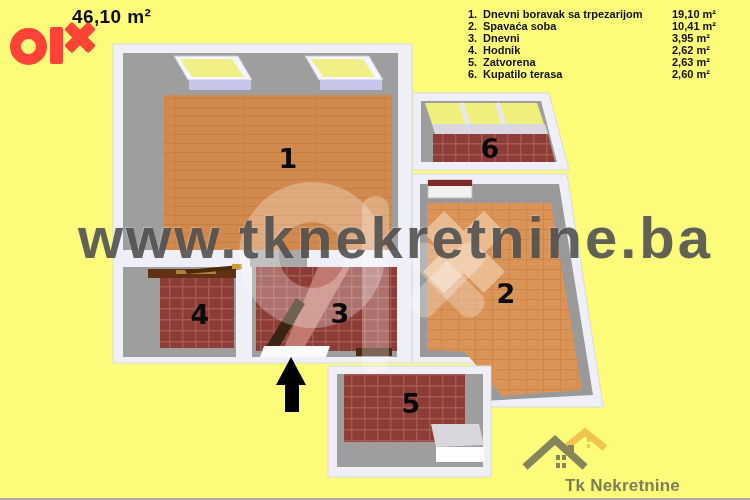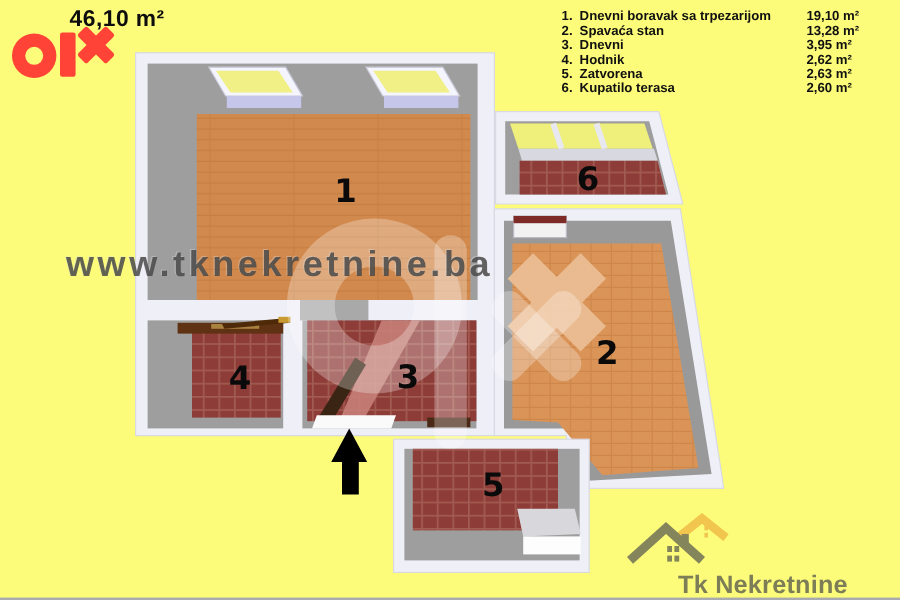--- a/index.html
+++ b/index.html
@@ -8,48 +8,48 @@
     background:#FCFC7A;
     font-family:"Liberation Sans",sans-serif;
   }
   .bottom-edge{position:absolute;left:0;bottom:0;width:750px;height:2px;background:#A9A9B0;}
 
   
   .title-bar{
     position:absolute;left:20px;top:6px;display:flex;
     font-size:19px;font-weight:bold;color:#0d0d0d;letter-spacing:.4px;white-space:nowrap;
   }
-  .title-area{margin-left:38px;}
+  .title-area{margin-left:52px;}
 
   
   .olx-logo{position:absolute;left:8px;top:22px;width:95px;height:48px;}
   .olx-o{position:absolute;left:2px;top:6px;width:15px;height:15px;border:11px solid #FF4337;border-radius:50%;}
   .olx-l{position:absolute;left:42px;top:5px;width:13px;height:37px;background:#FF4337;border-radius:2px;}
   .olx-x b{position:absolute;left:55px;top:10px;width:34px;height:11px;background:#FF4337;border-radius:2px;}
   .olx-x b:first-child{transform:rotate(45deg);}
   .olx-x b:last-child{transform:rotate(-45deg);}
 
   
   .legend{position:absolute;left:468px;top:9px;width:262px;font-size:11px;font-weight:bold;color:#101010;}
   .legend-row{display:grid;grid-template-columns:15px 1fr 58px;line-height:11.9px;}
   .legend-area{}
 
   
   .watermark{
-    position:absolute;left:55px;top:204px;width:645px;
-    font-size:30px;font-weight:bold;letter-spacing:3px;white-space:nowrap;
+    position:absolute;left:73px;top:204px;width:645px;text-align:center;
+    font-size:58px;font-weight:bold;letter-spacing:3px;white-space:nowrap;
     color:rgba(70,70,70,.84);
     text-shadow:-1px -1px 0 rgba(220,220,220,.35);
   }
 
   
   .tk-logo{position:absolute;left:512px;top:425px;width:110px;height:55px;}
   .tk-text{
     position:absolute;left:565px;top:476px;width:185px;
-    font-size:21px;font-weight:bold;color:#7D7D57;letter-spacing:.2px;white-space:nowrap;
+    font-size:17px;font-weight:bold;color:#7D7D57;letter-spacing:.2px;white-space:nowrap;
   }
 
   .plan-svg{position:absolute;left:0;top:0;}
   svg text{font-family:"DejaVu Sans","Liberation Sans",sans-serif;}
 </style>
 </head>
 <body>
 
 <svg class="plan-svg" width="750" height="500" viewBox="0 0 750 500">
   <defs>
@@ -172,22 +172,22 @@
 </div>
 
 <div class="legend">
   <div class="legend-row">
     <span>1.</span>
     <span>Dnevni boravak sa trpezarijom</span>
     <span class="legend-area">19,10 m²</span>
   </div>
   <div class="legend-row">
     <span>2.</span>
-    <span>Spavaća stan</span>
-    <span class="legend-area">13,28 m²</span>
+    <span>Spavaća soba</span>
+    <span class="legend-area">10,41 m²</span>
   </div>
   <div class="legend-row">
     <span>3.</span>
     <span>Dnevni</span>
     <span class="legend-area">3,95 m²</span>
   </div>
   <div class="legend-row">
     <span>4.</span>
     <span>Hodnik</span>
     <span class="legend-area">2,62 m²</span>

